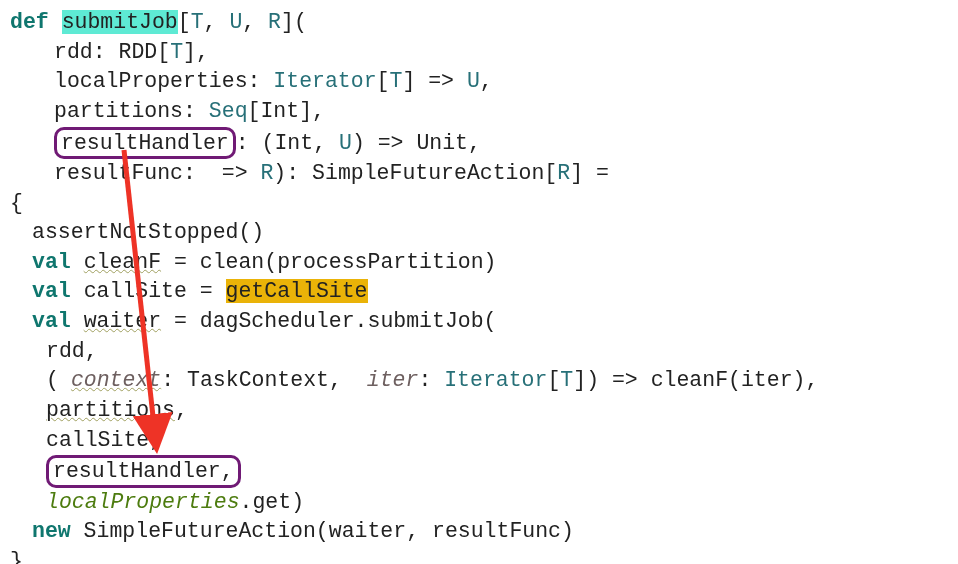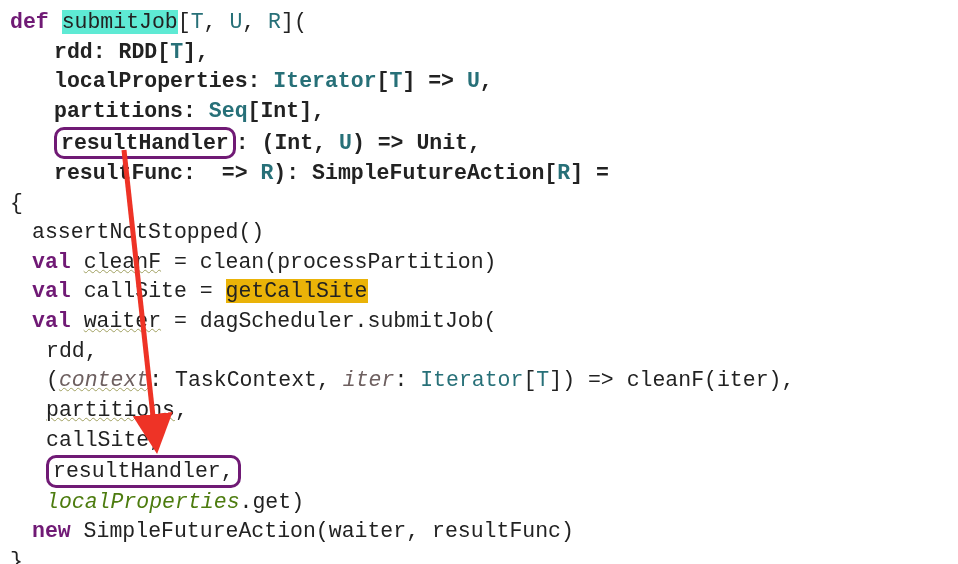--- a/index.html
+++ b/index.html
@@ -9,29 +9,29 @@
     font-size: 21.5px;
     line-height: 1.38;
     background: #ffffff;
     color: #222;
     position: relative;
     width: 958px;
     height: 564px;
     box-sizing: border-box;
     overflow: hidden;
   }
-  .kw { font-weight: bold; color: #701a75; }
+  .kw { font-weight: bold; color: #0f766e; }
   .type { color: #277078; }
   .id-hi { background: #5eead4; }
   .call-hi { background: #eab308; }
   .wavy { text-decoration: underline wavy #a0a060; text-decoration-thickness:1px; }
-  .param-it { font-style: italic; color: #6e6060; }
+  .param-it { font-style: italic; color: #6e6060; margin-left: 12px; }
   .field-it { font-style: italic; color: #4d7c0f; }
   .line { white-space: pre; }
-  .ind1 { padding-left: 44px; font-weight: bold; }
+  .ind1 { padding-left: 44px; }
   .ind2 { padding-left: 22px; }
   .ind3 { padding-left: 36px; }
 
   .box {
     display: inline-block;
     border: 3px solid #701a75;
     border-radius: 10px;
     padding: 0 4px;
     line-height: 1.22;
   }

